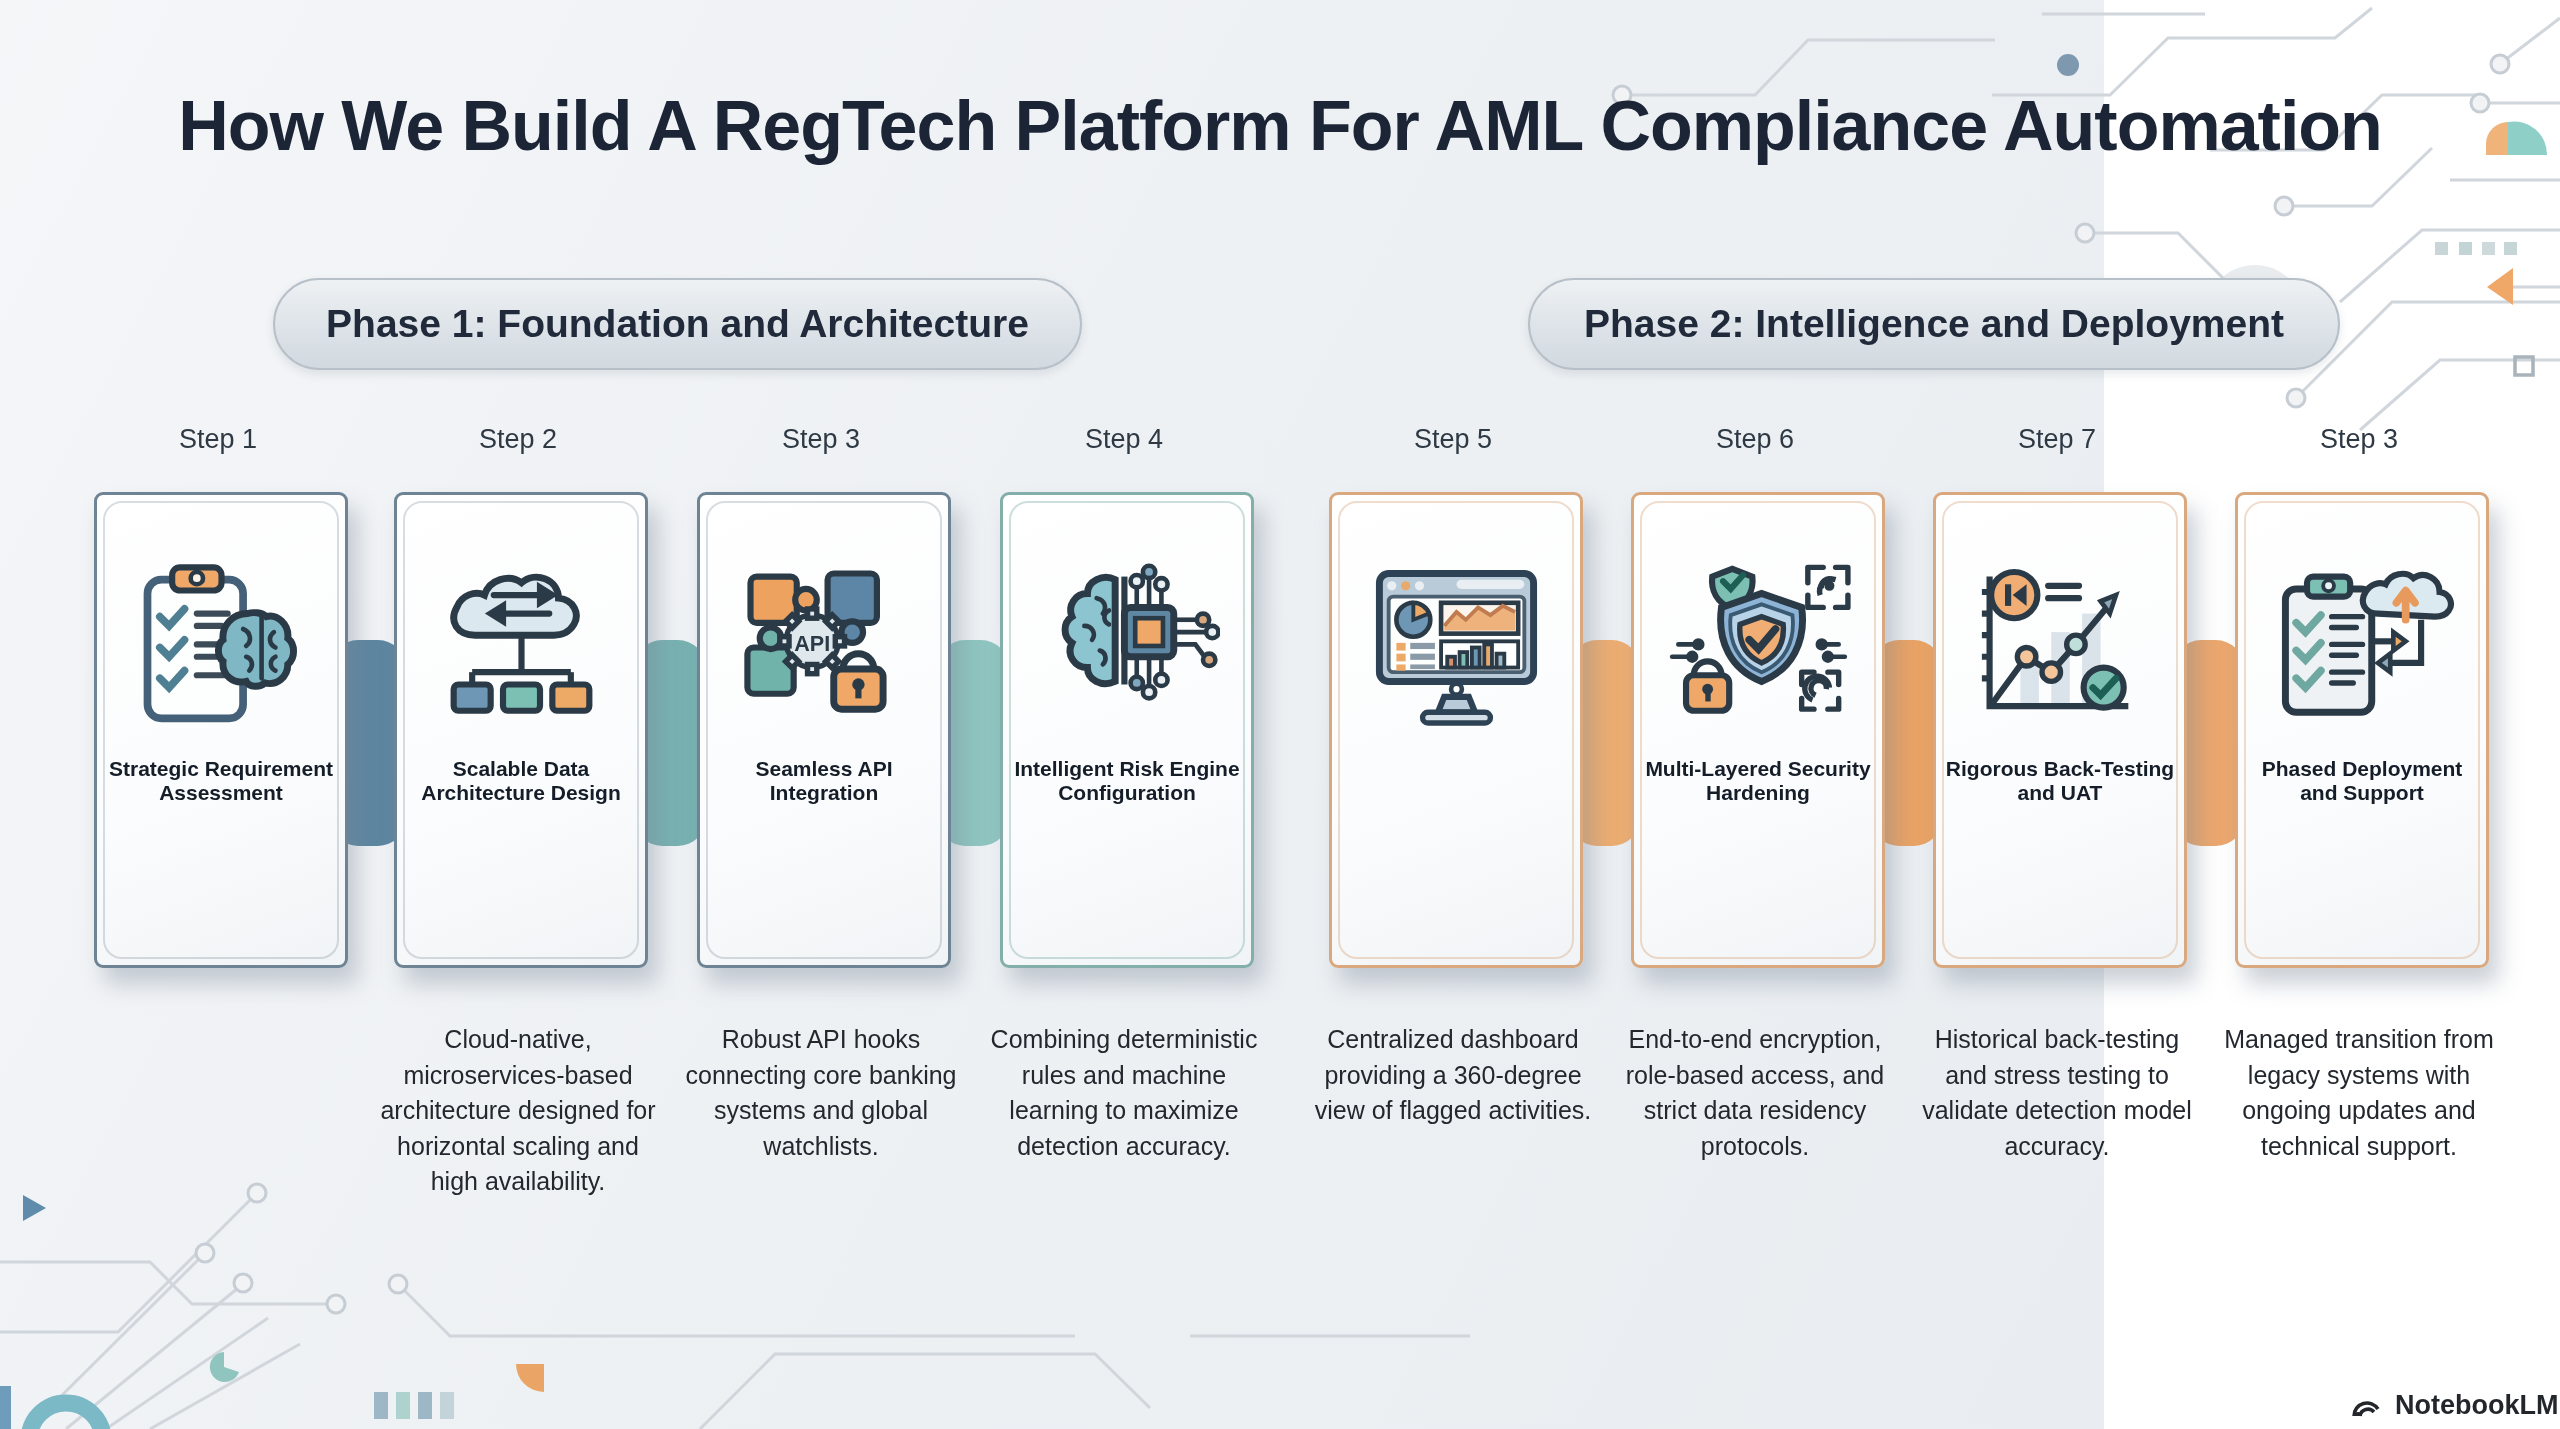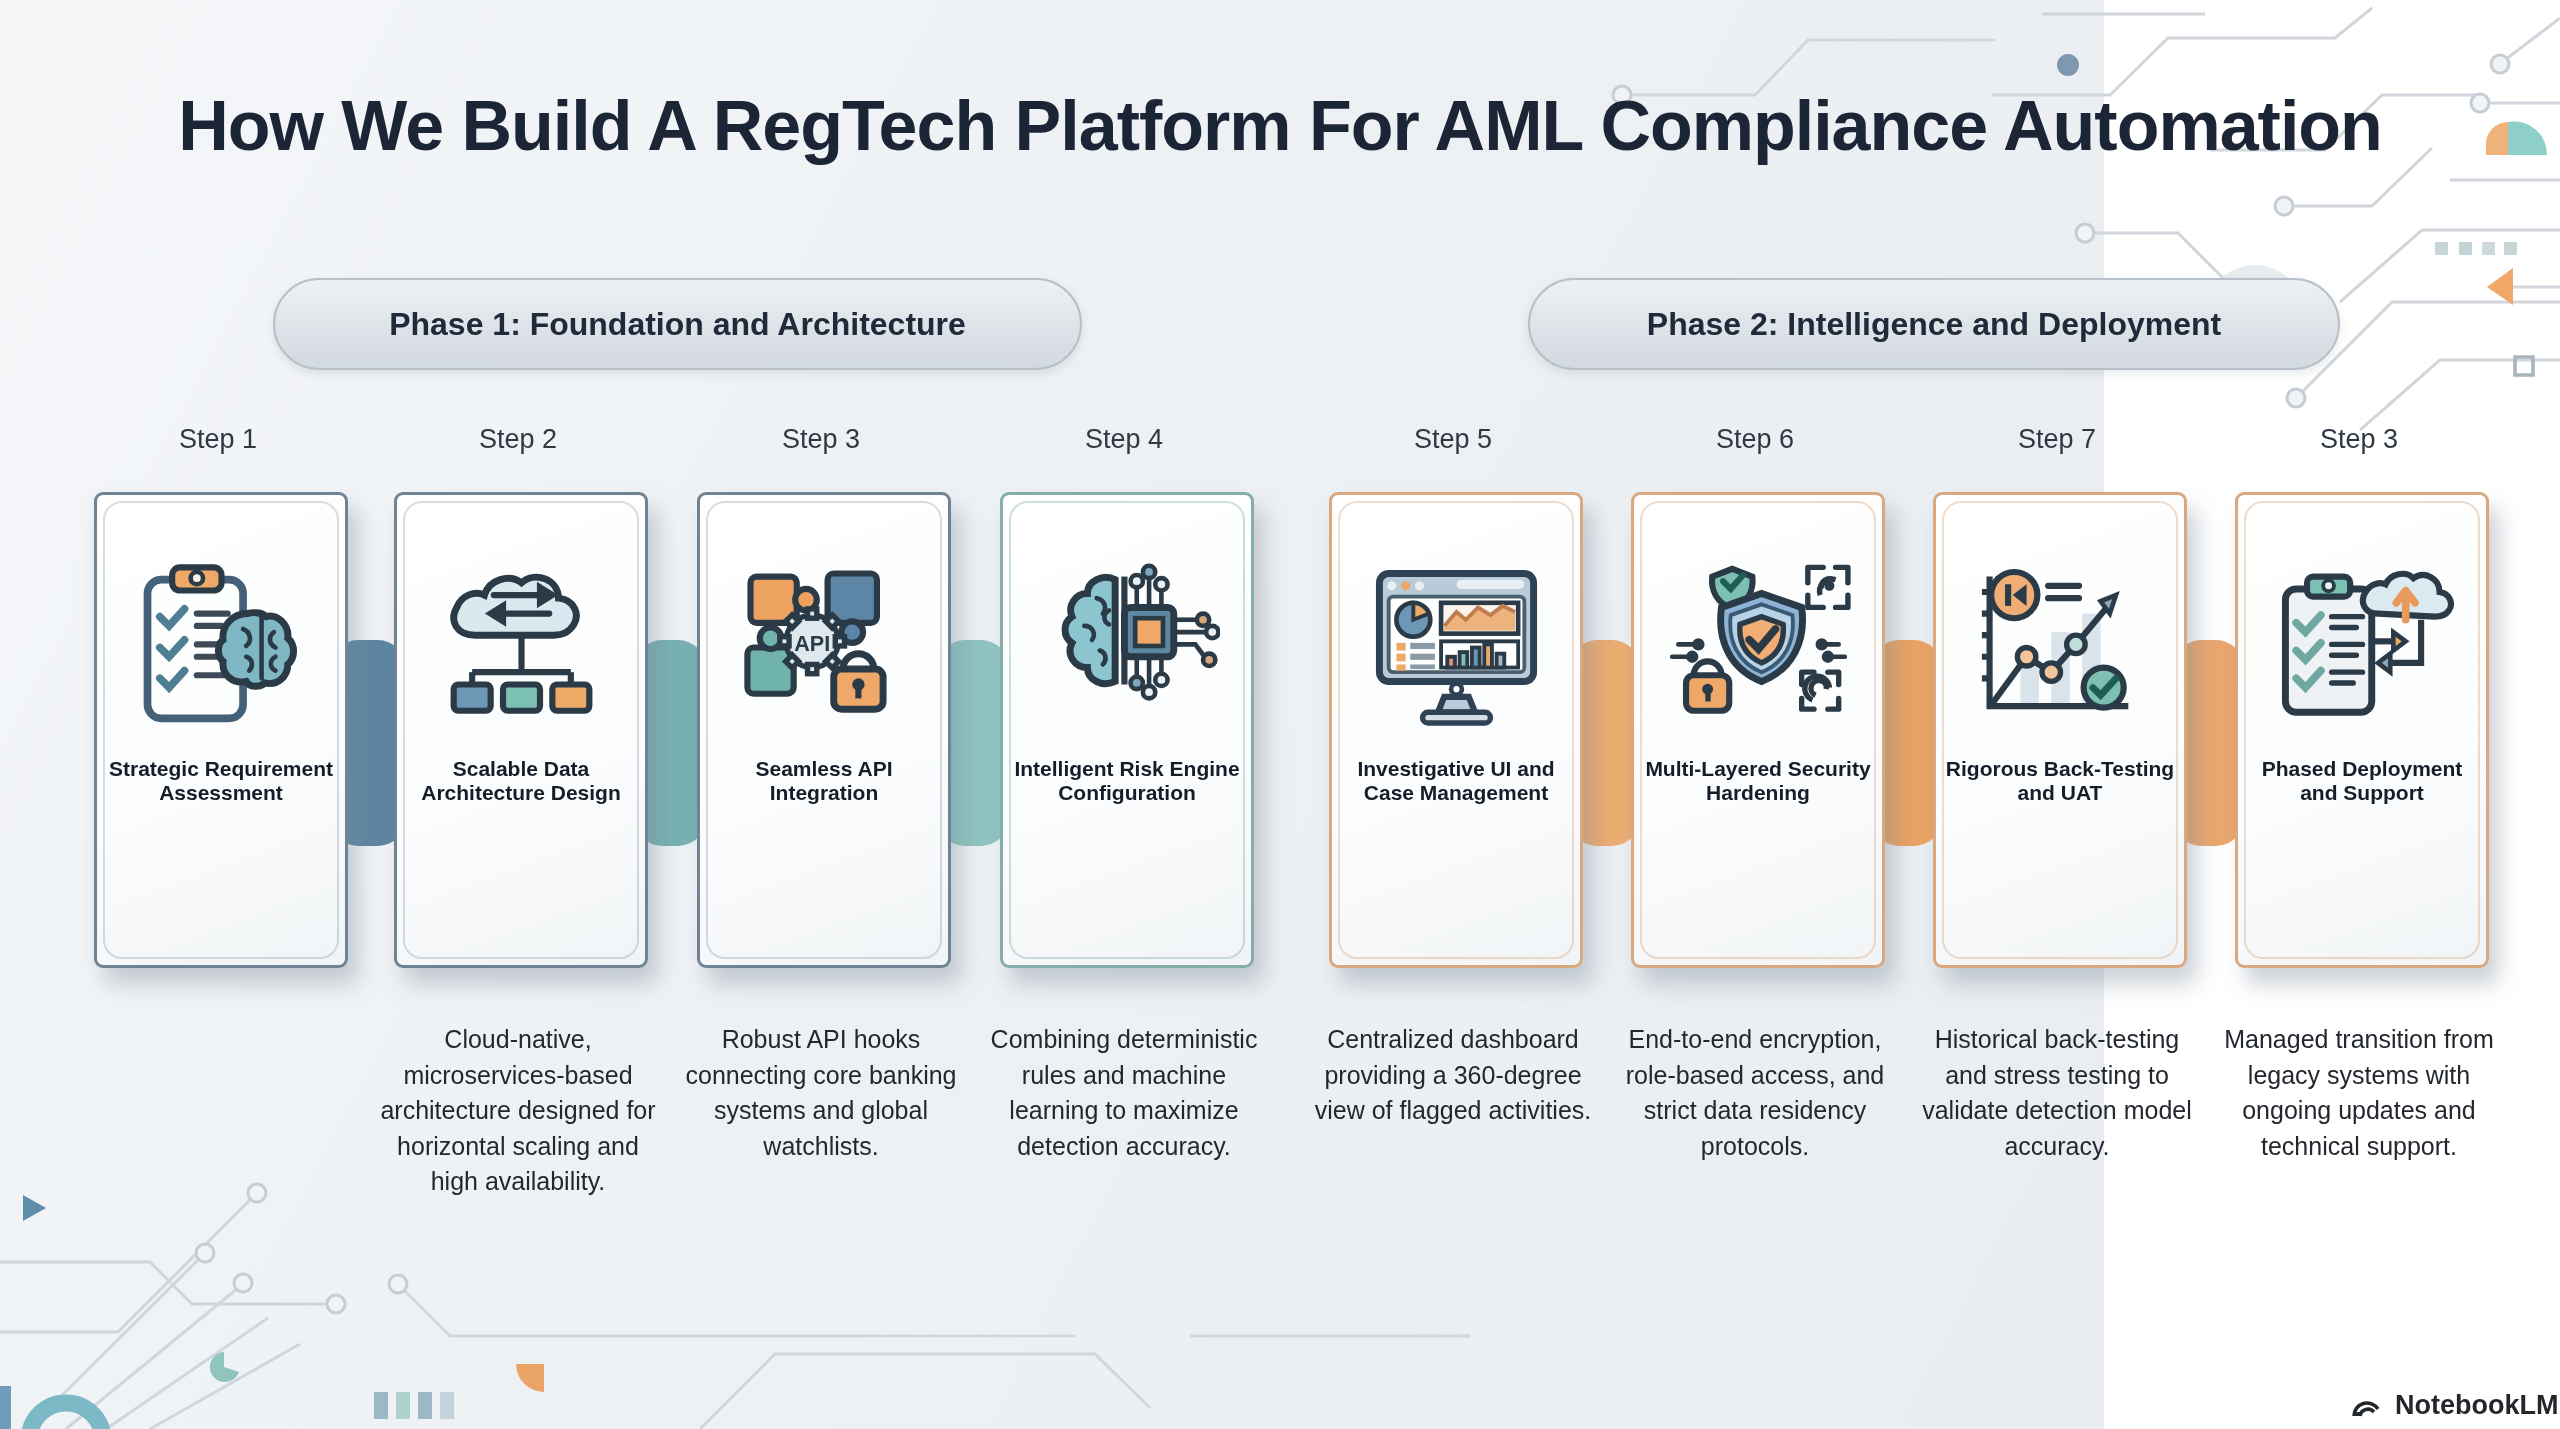--- a/index.html
+++ b/index.html
@@ -6,21 +6,21 @@
   body{width:2560px;height:1429px;overflow:hidden;font-family:"Liberation Sans",sans-serif;}
   .canvas{position:relative;width:2104px;height:1429px;
     background:linear-gradient(118deg,#f4f6f8 0%,#eef1f4 45%,#e9edf1 100%);}
   .deco-svg{position:absolute;inset:0;pointer-events:none;}
   .page-title{position:absolute;top:86px;left:0;width:2560px;text-align:center;
     font-size:70px;font-weight:800;letter-spacing:-1px;color:#1c2535;}
   .phase-badge{position:absolute;top:278px;height:88px;border-radius:46px;
     background:linear-gradient(180deg,#eef1f4 0%,#dde3e8 55%,#d2d9df 100%);
     border:2px solid #b7c0c8;box-shadow:0 4px 10px rgba(60,75,90,.12);
     display:flex;align-items:center;justify-content:center;
-    font-size:32px;font-weight:700;color:#202a3a;}
+    font-size:39px;font-weight:700;color:#202a3a;}
   .badge-1{left:273px;width:805px;}
   .badge-2{left:1528px;width:808px;}
   .step-label{position:absolute;top:424px;width:248px;text-align:center;
     font-size:27px;color:#2e3944;}
   .connector{position:absolute;top:640px;height:206px;border-radius:28px;z-index:1;}
   .card{position:absolute;top:492px;width:248px;height:470px;border-radius:9px;z-index:2;
     background:linear-gradient(160deg,#ffffff 0%,#fbfcfd 60%,#f1f4f6 100%);
     box-shadow:10px 16px 22px rgba(120,135,150,.38);}
   .card::before{content:"";position:absolute;inset:6px;border-radius:19px;
     border:2px solid rgba(125,142,155,.30);pointer-events:none;}
@@ -291,21 +291,20 @@
           <rect x="21" y="64" width="6" height="5" fill="#eda966"></rect>
             <rect x="30" y="64" width="16" height="4" fill="#8a9aa6"></rect>
           <rect x="21" y="71" width="6" height="4" fill="#eda966"></rect>
             <rect x="30" y="71" width="16" height="3" fill="#8a9aa6"></rect>
         </g>
         <circle cx="60" cy="87" r="3.5" fill="#fff" stroke="#2e4256" stroke-width="3"></circle>
         <path d="M52,92 L68,92 L72,102 L48,102 Z" fill="#b9cbd8" stroke="#2e4256" stroke-width="4"></path>
         <rect x="38" y="102" width="44" height="7" rx="3.5" fill="#d4dee6" stroke="#2e4256" stroke-width="3.5"></rect>
       </svg>
     </div>
-    <div class="card-title">Investigative UI and Case Management</div>
   </div>
 
   <div class="card p2" style="left:1631px">
     <div class="card-icon">
       <svg width="185" height="185" viewBox="0 0 120 120">
         <path d="M30,14 l13,-5 l13,5 c1,9 -3,17 -13,21 c-10,-4 -14,-12 -13,-21 Z" fill="#7cc0b4" stroke="#2b3a47" stroke-width="4"></path>
         <path d="M37,17 l5,5 l8,-9" fill="none" stroke="#1e5f55" stroke-width="4" stroke-linecap="round"></path>
         <path d="M36,34 l26,-9 l26,9 c3,22 -6,40 -26,48 c-20,-8 -29,-26 -26,-48 Z" fill="#8db4d6" stroke="#2b3a47" stroke-width="4.5"></path>
         <path d="M42,39 l20,-7 l20,7 c2,17 -5,31 -20,37 c-15,-6 -22,-20 -20,-37 Z" fill="#b8d2e8" stroke="#3a5a74" stroke-width="2.5"></path>
         <path d="M48,45 l14,-5 l14,5 c1,11 -3,20 -14,25 c-11,-5 -15,-14 -14,-25 Z" fill="#f0ad74" stroke="#2b3a47" stroke-width="3.5"></path>

